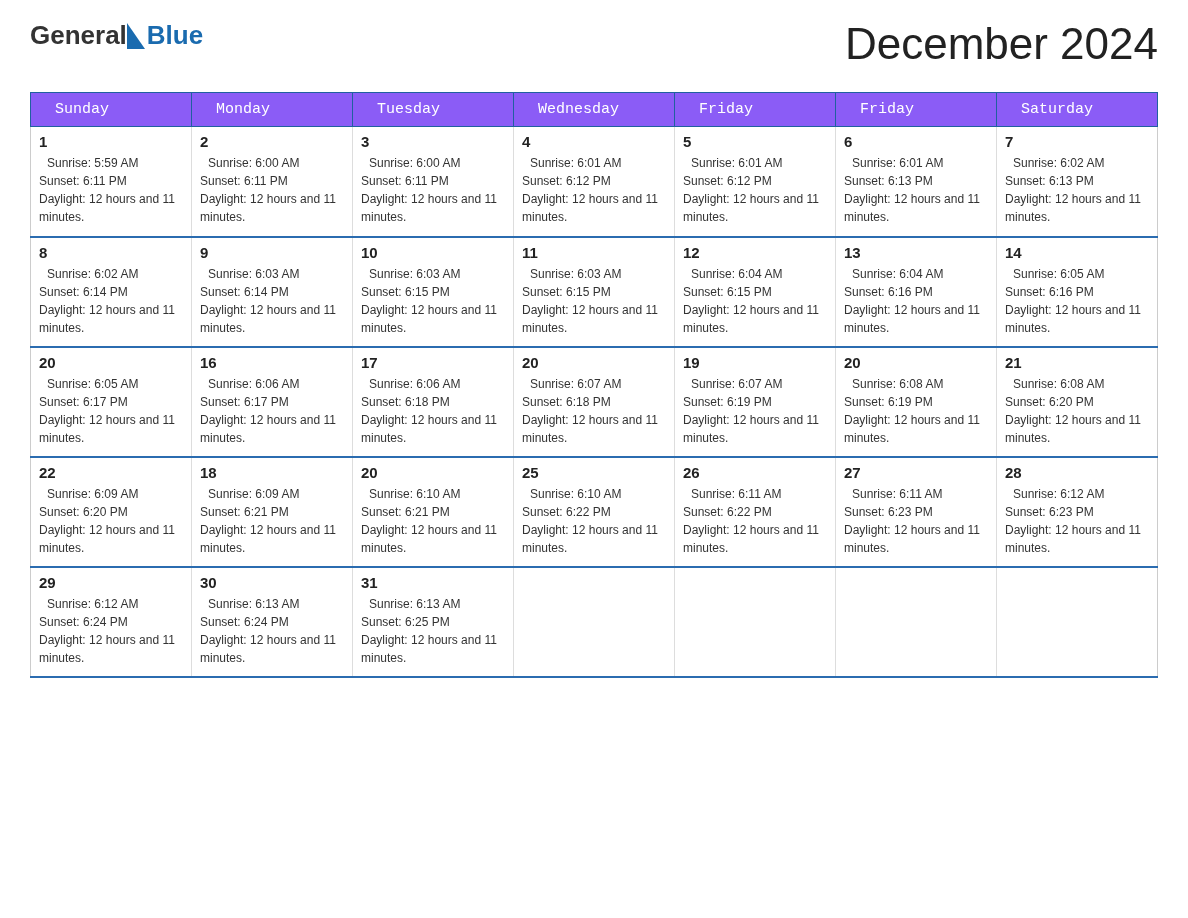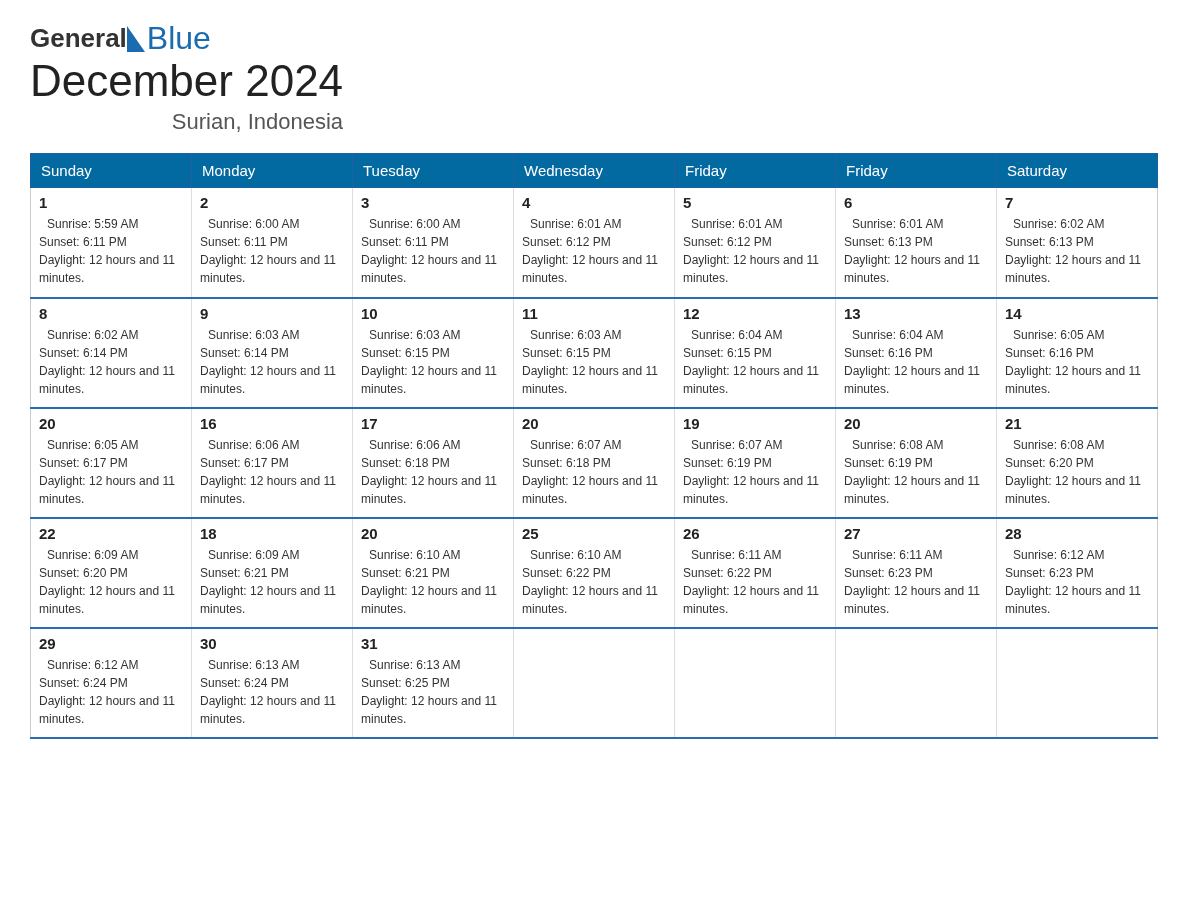--- a/index.html
+++ b/index.html
@@ -9,40 +9,39 @@
       padding: 20px 30px;
       width: 1188px;
       min-height: 918px;
     }
 
     
     .header {
       display: flex;
       justify-content: space-between;
       align-items: flex-start;
-      margin-bottom: 18px;
-      flex-direction: column;
+      margin-bottom: 24px;
     }
     .logo {
       display: flex;
       flex-direction: column;
       align-items: flex-start;
     }
     .logo-text {
       display: flex;
       align-items: center;
     }
     .logo-general {
       font-size: 26px;
       font-weight: bold;
       color: #333;
     }
     .logo-blue-word {
-      font-size: 32px;
-      font-weight: normal;
+      font-size: 26px;
+      font-weight: bold;
       color: #1a6baf;
     }
     .title-block {
       text-align: right;
     }
     .calendar-title {
       font-size: 44px;
       font-weight: normal;
       color: #222;
       line-height: 1.1;
@@ -53,27 +52,28 @@
       margin-top: 4px;
     }
 
     
     .calendar-table {
       width: 100%;
       border-collapse: collapse;
       border: 1px solid #ccc;
     }
     .calendar-table thead tr th {
-      background-color: #0369a1;
+      background-color: #8b5cf6;
       color: #fff;
       font-size: 15px;
       font-weight: normal;
-      padding: 8px 10px;
+      padding: 8px 24px;
       text-align: left;
       border: 1px solid #2060a0;
+      font-family: Liberation Mono, monospace;
     }
     .calendar-table tbody tr {
       border-bottom: 2px solid #2b6cb0;
     }
     .calendar-table tbody tr td {
       vertical-align: top;
       padding: 6px 8px;
       border-right: 1px solid #ddd;
       font-size: 12.5px;
       color: #333;
@@ -113,21 +113,20 @@
     <div class="logo-text">
       <span class="logo-general">General</span>
       <svg class="logo-svg" width="18" height="26" viewBox="0 0 18 26">
         <polygon points="0,0 18,26 0,26" fill="#1a6baf"></polygon>
       </svg>
       <span class="logo-blue-word">Blue</span>
     </div>
   </div>
   <div class="title-block">
     <div class="calendar-title">December 2024</div>
-    <div class="calendar-subtitle">Surian, Indonesia</div>
   </div>
 </div>
 
 <table class="calendar-table">
   <thead>
     <tr>
 
     <th>Sunday</th>
         <th>Monday</th>
         <th>Tuesday</th>

